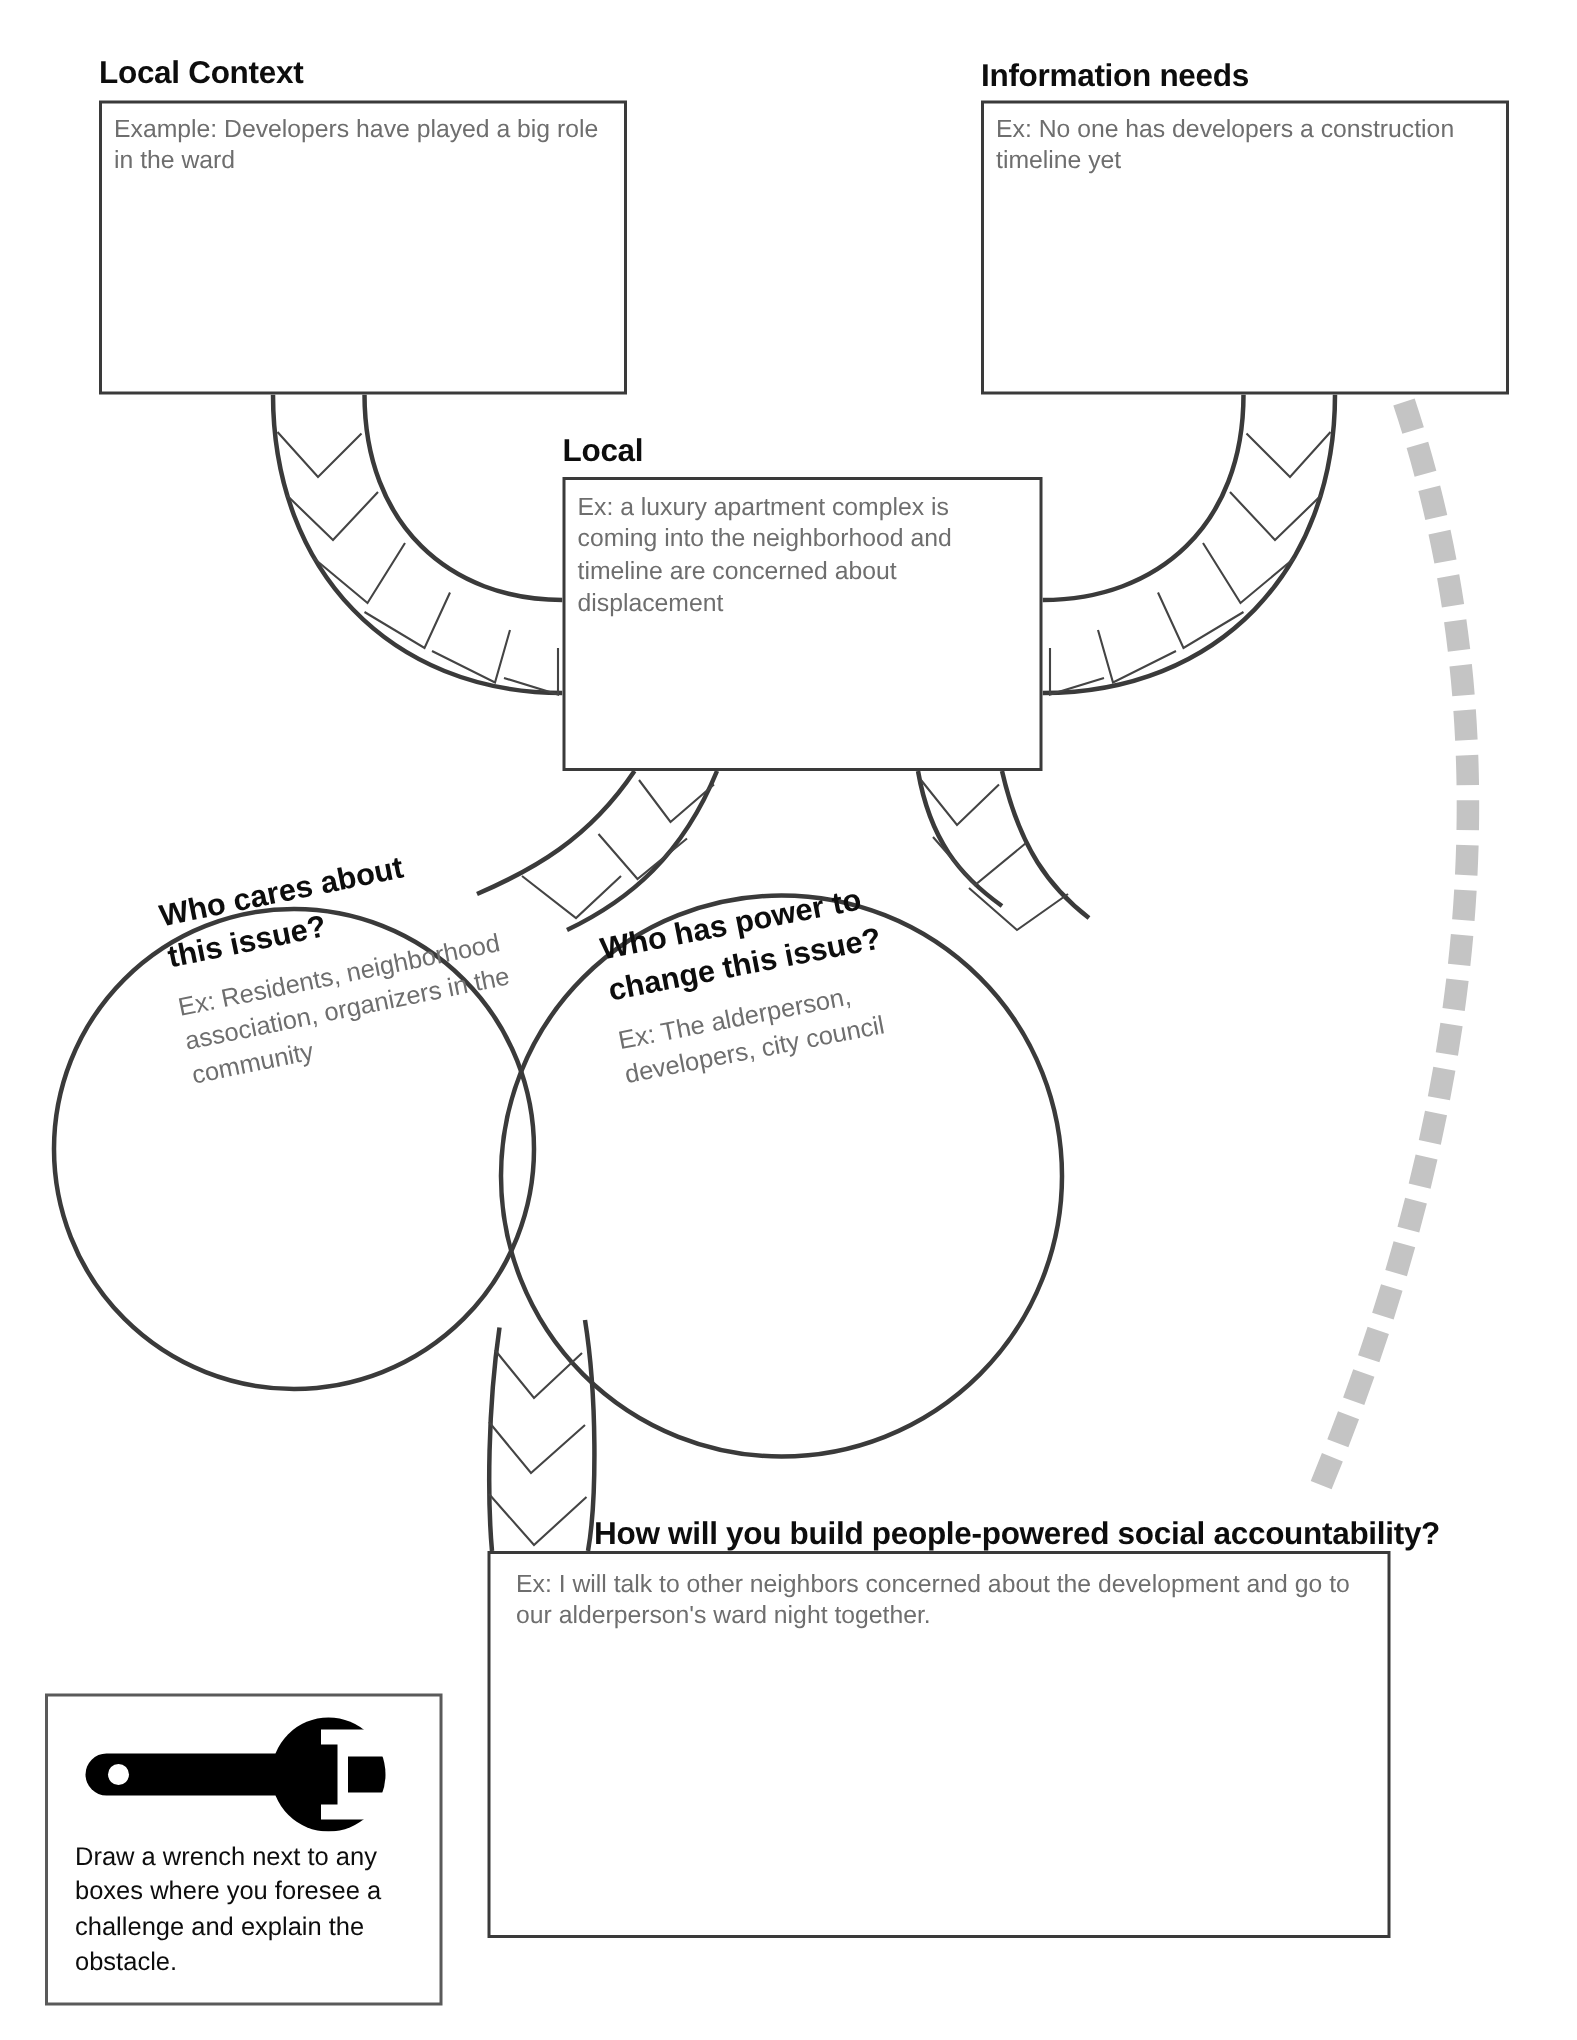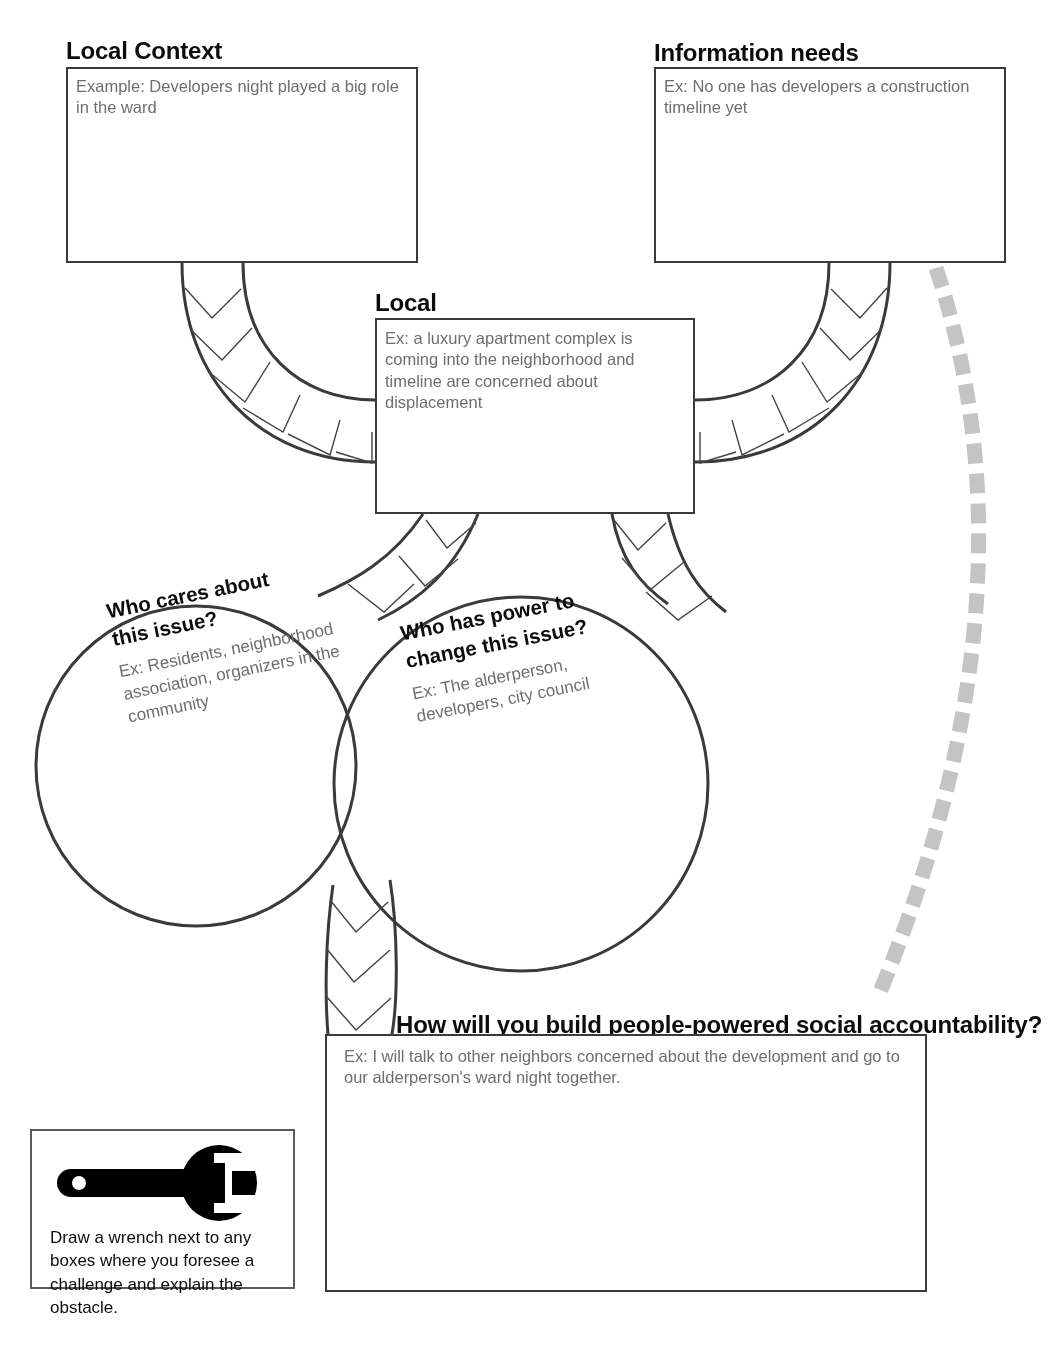--- a/index.html
+++ b/index.html
@@ -38,21 +38,21 @@
     position: absolute;
     color: #6e6e6e;
     font-size: 16.5px;
     line-height: 1.3;
     white-space: pre-line;
   }
   .heading {
     position: absolute;
     color: #0d0d0d;
     font-weight: bold;
-    font-size: 24px;
+    font-size: 21px;
     letter-spacing: -0.2px;
     white-space: nowrap;
   }
 
   
   #box-local-context   { left: 66px;  top: 67px;   width: 352px; height: 196px; }
   #txt-local-context   { left: 76px;  top: 76px;   width: 330px; }
   #hd-local-context    { left: 66px;  top: 37px; }
 
   #box-info-needs      { left: 654px; top: 67px;   width: 352px; height: 196px; }
@@ -98,21 +98,21 @@
     width: 220px;
     transform: rotate(-11deg);
   }
 
   
   #wrench-note {
     position: absolute;
     left: 30px;
     top: 1129px;
     width: 265px;
-    height: 160px;
+    height: 208px;
     box-sizing: border-box;
     border: 2px solid #5a5a5a;
     background: #ffffff;
   }
   #wrench-icon {
     position: absolute;
     left: 17px;
     top: 10px;
     width: 230px;
     height: 80px;
@@ -183,21 +183,21 @@
       <path d="M 333 885 C 325 940, 325 1000, 328 1034" fill="none" stroke="#3a3a3a" stroke-width="3"></path>
       <path d="M 390 880 C 398 930, 398 1000, 392 1034" fill="none" stroke="#3a3a3a" stroke-width="3"></path>
       <path d="M 330 900 L 356 932 L 388 902" fill="none" stroke="#444" stroke-width="1.4"></path>
       <path d="M 326 948 L 354 982 L 390 950" fill="none" stroke="#444" stroke-width="1.4"></path>
       <path d="M 326 996 L 356 1030 L 391 998" fill="none" stroke="#444" stroke-width="1.4"></path>
     </g>
   </svg>
 
   <div class="heading" id="hd-local-context">Local Context</div>
   <div class="field-box" id="box-local-context"></div>
-  <div class="field-text" id="txt-local-context">Example: Developers night played a big role in the ward</div>
+  <div class="field-text" id="txt-local-context">Example: Developers have played a big role in the ward</div>
 
   <div class="heading" id="hd-info-needs">Information needs</div>
   <div class="field-box" id="box-info-needs"></div>
   <div class="field-text" id="txt-info-needs">Ex: No one has developers a construction timeline yet</div>
 
   <div class="heading" id="hd-issue">Local</div>
   <div class="field-box" id="box-issue"></div>
   <div class="field-text" id="txt-issue">Ex: a luxury apartment complex is coming into the neighborhood and timeline are concerned about displacement</div>
 
   <div class="circle-label" id="label-who-cares">

